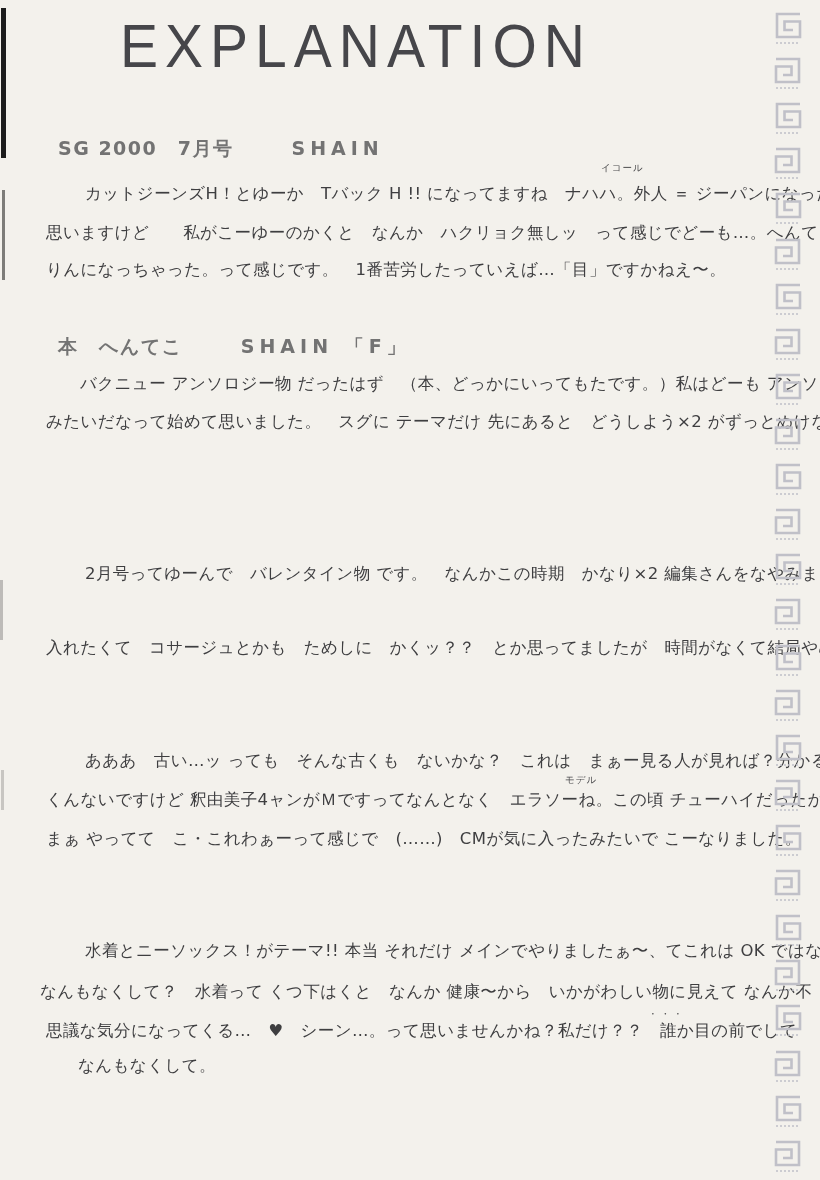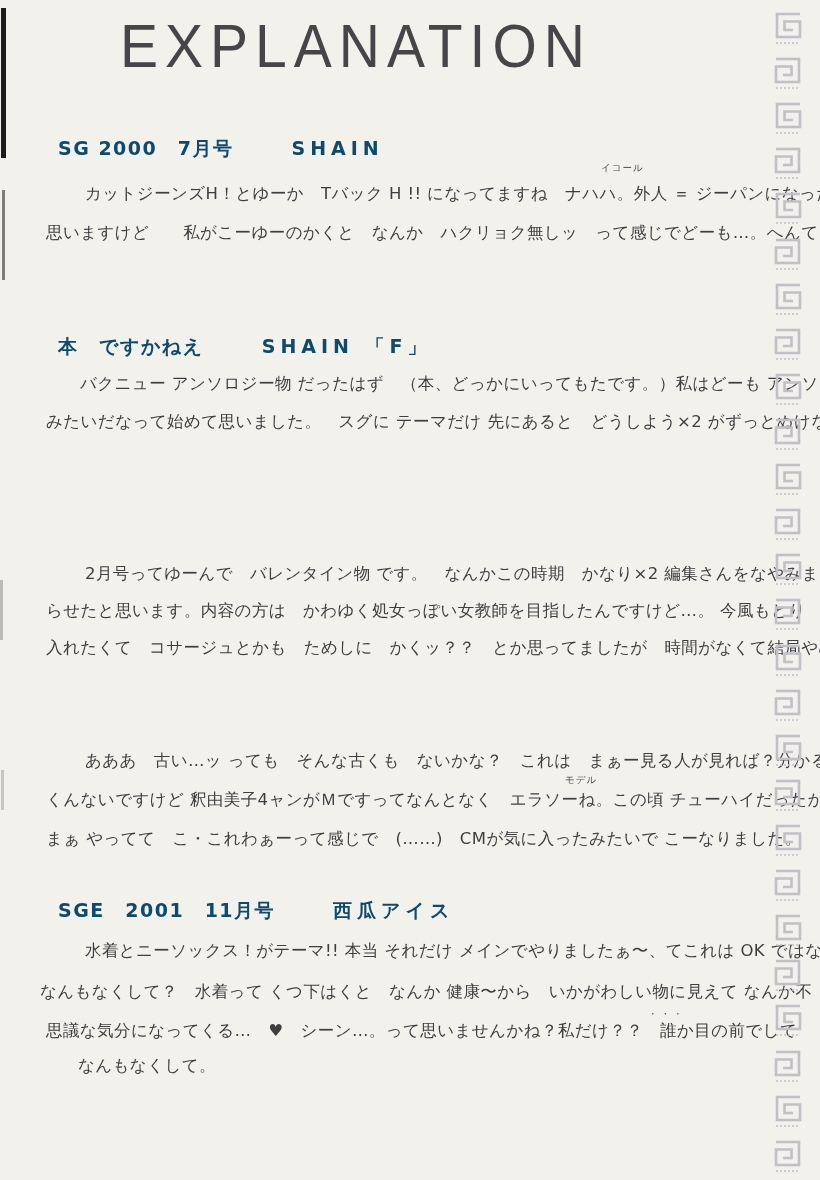--- a/index.html
+++ b/index.html
@@ -19,21 +19,21 @@
   .title{
     position:absolute;left:120px;top:10px;
     font-family:"Liberation Sans","DejaVu Sans",sans-serif;
     font-size:57px;font-weight:300;letter-spacing:7px;
     color:#46464a;transform:scaleY(1.08);transform-origin:top left;
     white-space:nowrap;
   }
 
   .entry-header{
     position:absolute;left:58px;white-space:nowrap;
-    font-size:19px;font-weight:700;color:#0c4a6e;letter-spacing:1.5px;
+    font-size:19px;font-weight:700;color:#737373;letter-spacing:1.5px;
   }
   .entry-header .entry-title{margin-left:58px;letter-spacing:5px;}
   .line{
     position:absolute;white-space:nowrap;
     font-size:16.5px;color:#3e3e40;letter-spacing:.4px;
   }
   .annot{
     position:absolute;font-size:9.5px;color:#4a4a4c;letter-spacing:1px;
     white-space:nowrap;
     font-family:Liberation Serif, serif;
@@ -57,40 +57,37 @@
   <div class="scan-edge e3"></div>
   <div class="scan-edge e4"></div>
 
   <div class="title">EXPLANATION</div>
 
   <div class="entry-header" style="top:136px">
     <span>SG 2000　7月号</span><span class="entry-title">SHAIN</span>
   </div>
   <div class="line" style="top:183px;left:85px">カットジーンズH！とゆーか　Tバック H !! になってますね　ナハハ。外人 ＝ ジーパンになったと</div>
   <div class="line" style="top:222px;left:46px">思いますけど　　私がこーゆーのかくと　なんか　ハクリョク無しッ　って感じでどーも…。へんてこ</div>
+  <div class="line" style="top:259px;left:46px">りんになっちゃった。って感じです。　1番苦労したっていえば…「目」ですかねえ〜。</div>
   <div class="annot" style="top:162px;left:601px">イコール</div>
 
   <div class="entry-header" style="top:334px">
-    <span>本　ですかねえ</span><span class="entry-title">SHAIN 「F」</span>
+    <span>本　へんてこ</span><span class="entry-title">SHAIN 「F」</span>
   </div>
   <div class="line" style="top:373px;left:80px">バクニュー アンソロジー物 だったはず　（本、どっかにいってもたです。）私はどーも アンソロ系って苦手</div>
   <div class="line" style="top:411px;left:46px">みたいだなって始めて思いました。　スグに テーマだけ 先にあると　どうしよう×2 がずっとぬけないって…。</div>
 
   <div class="line" style="top:563px;left:85px">2月号ってゆーんで　バレンタイン物 です。　なんかこの時期　かなり×2 編集さんをなやみまく</div>
-  <div class="line" style="top:600px;left:46px">らせたと思います。内容の方は　かわゆく処女っぽい女教師を目指したんですけど…。 今風もとり</div>
   <div class="line" style="top:637px;left:46px">入れたくて　コサージュとかも　ためしに　かくッ？？　とか思ってましたが　時間がなくて結局やめてしまった。</div>
 
   <div class="line" style="top:750px;left:85px">あああ　古い…ッ っても　そんな古くも　ないかな？　これは　まぁー見る人が見れば？分かるかも</div>
   <div class="line" style="top:789px;left:46px">くんないですけど 釈由美子4ャンがＭですってなんとなく　エラソーね。この頃 チューハイだったかな？</div>
   <div class="line" style="top:828px;left:46px">まぁ やってて　こ・これわぁーって感じで　(……)　CMが気に入ったみたいで こーなりました。</div>
   <div class="annot" style="top:774px;left:565px">モデル</div>
 
-  <div class="entry-header" style="top:898px">
-    <span>SGE　2001　11月号</span><span class="entry-title">西瓜アイス</span>
-  </div>
   <div class="line" style="top:940px;left:85px">水着とニーソックス！がテーマ!! 本当 それだけ メインでやりましたぁ〜、てこれは OK ではなかっ</div>
   <div class="line" style="top:981px;left:40px">なんもなくして？　水着って くつ下はくと　なんか 健康〜から　いかがわしい物に見えて なんか不</div>
   <div class="line" style="top:1020px;left:46px">思議な気分になってくる…　♥　シーン…。って思いませんかね？私だけ？？　誰か目の前でして</div>
   <div class="line" style="top:1055px;left:78px">なんもなくして。</div>
   <div class="annot" style="top:1008px;left:648px;letter-spacing:3px">・・・</div>
 
   <div class="border-strip">
       <div class="motif">
         <svg width="38" height="40" viewBox="0 0 38 40">
           <g fill="none" stroke="#c0c0c8" stroke-width="2.6">

